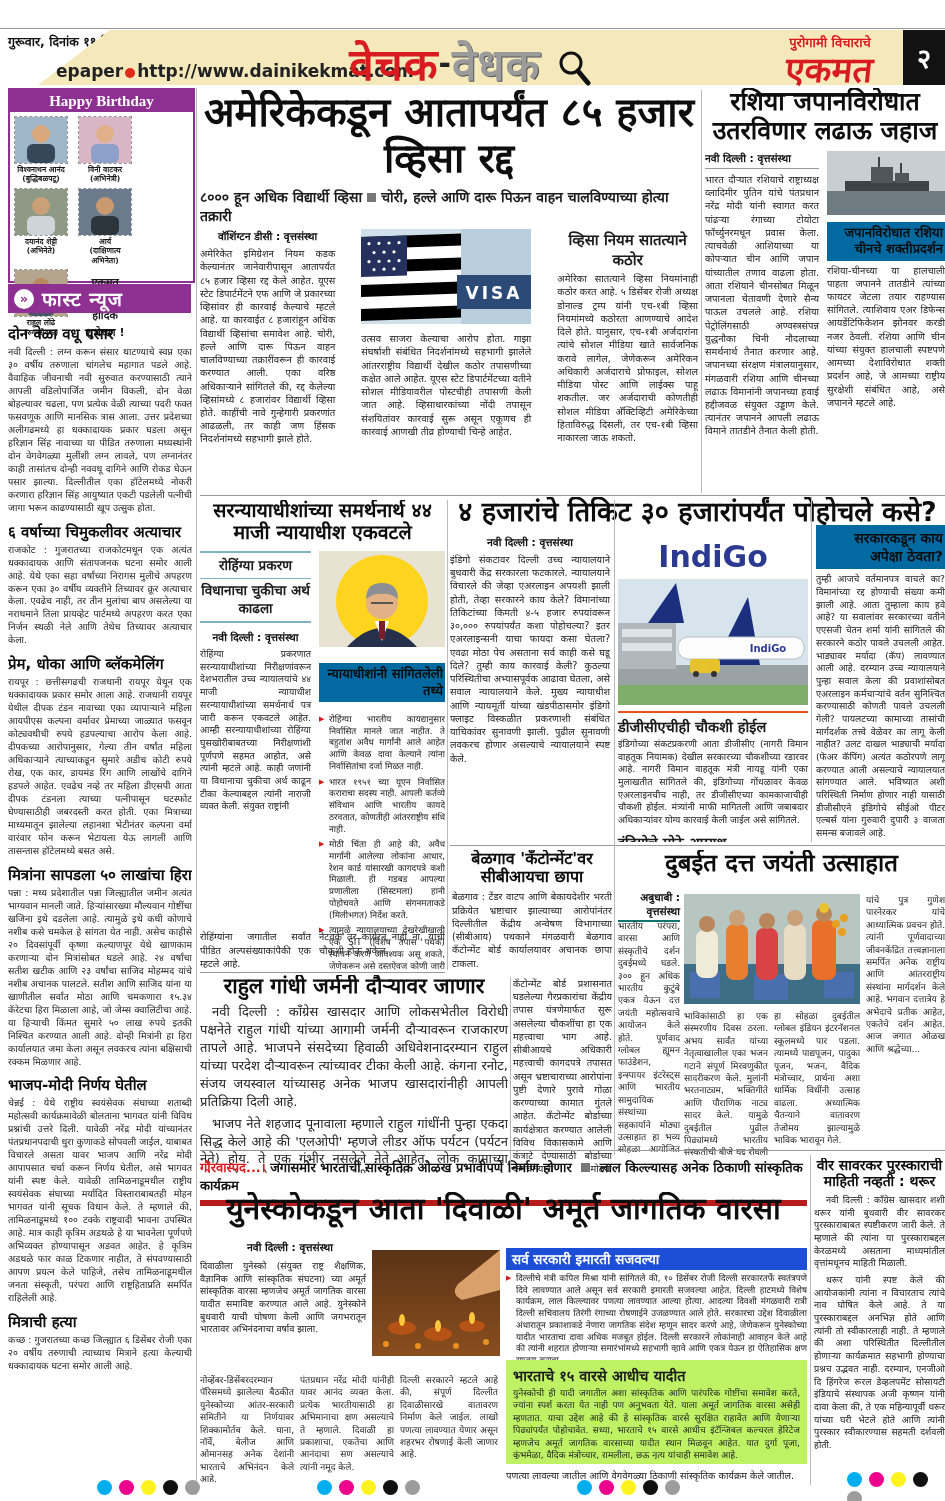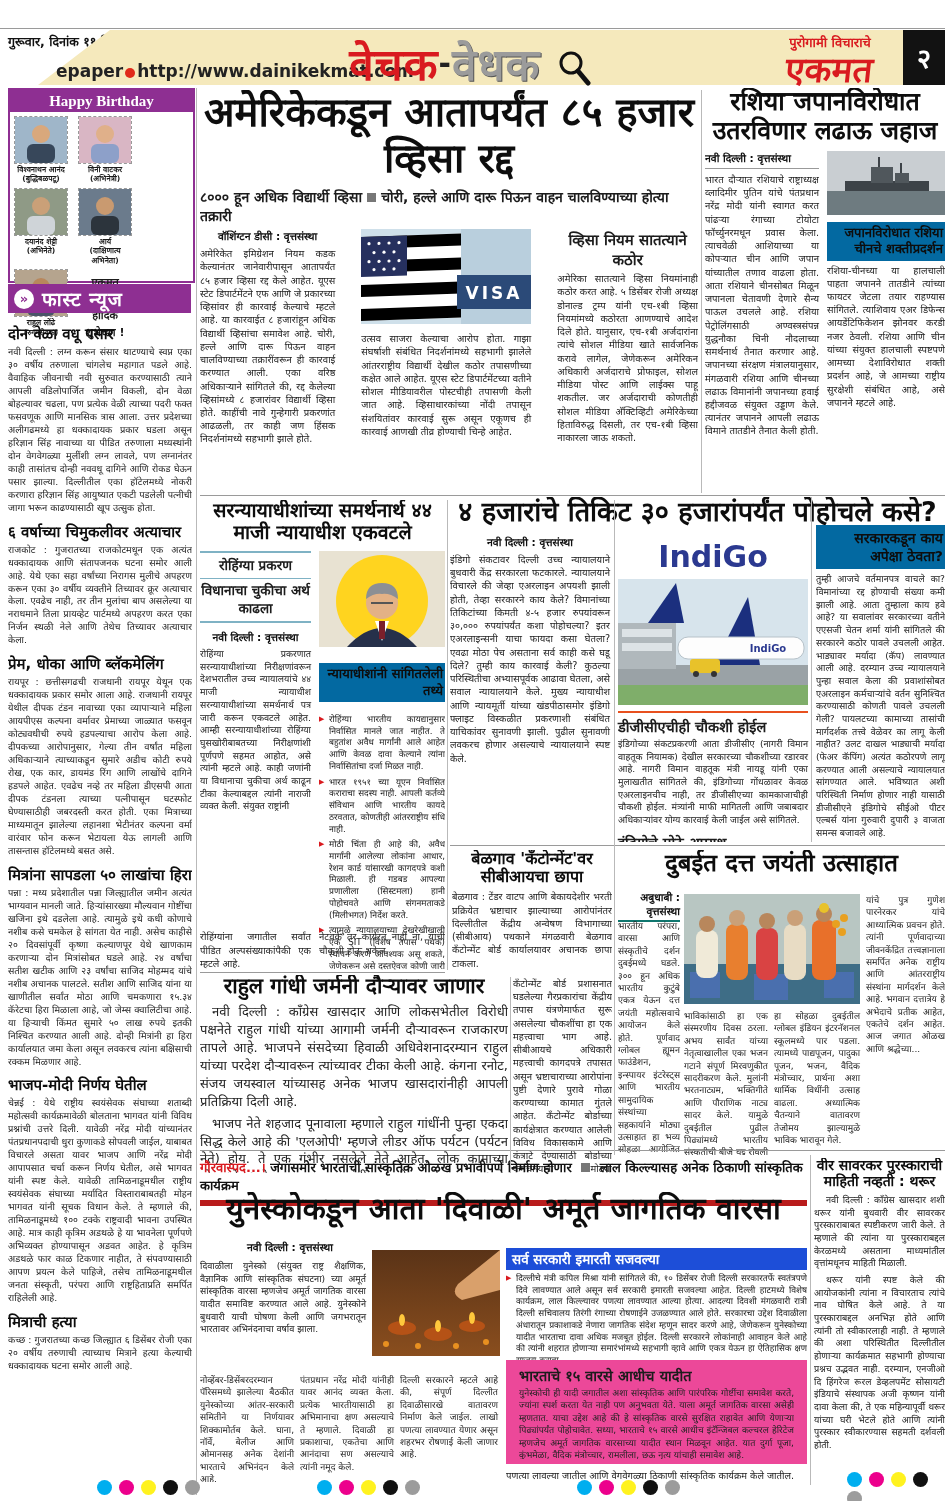--- a/index.html
+++ b/index.html
@@ -40,21 +40,21 @@
   .fn-h{left:8px;top:284px;width:183px;height:29px;background:#8e2f92;color:#fff;display:flex;align-items:center;}
   .fn-circ{width:20px;height:20px;border-radius:50%;background:#fff;color:#8e2f92;font-weight:bold;
            display:flex;align-items:center;justify-content:center;margin:0 8px 0 6px;font-size:13px;}
   .fn-title{font-size:19px;font-weight:bold;letter-spacing:1px;}
   .fn-list{left:8px;top:317px;width:184px;height:1178px;overflow:hidden;}
   .fn-list h3{font-size:15px;font-weight:bold;margin:8px 0 3px 0;color:#0d0d0d;line-height:1.2;}
   .fn-list .bt{font-size:9.4px;}
   
   .yellowbox{background:#0369a1;font-weight:bold;text-align:right;color:#0d0d0d;}
   .redbar{background:#1d4ed8;color:#fff;font-weight:bold;font-size:13.5px;padding:2px 6px;}
-  .graybox{background:#ec4899;padding:5px 13px;}
+  .graybox{background:#bef264;padding:5px 7px;}
   .bullets{font-size:8.7px;line-height:1.35;text-align:justify;}
   .bullets div{margin-bottom:4px;padding-left:10px;position:relative;}
   .bullets div::before{content:"▶";color:#d91a1f;font-size:7px;position:absolute;left:0;top:1px;}
   .orange-rule{height:2px;background:#e8501e;}
   .subrule-box{border-top:2px solid #7fb2c4;border-bottom:2px solid #7fb2c4;text-align:center;font-weight:bold;}
   .dots span{display:inline-block;width:15px;height:15px;border-radius:50%;margin:0 3.5px;}
   .strip{font-size:13px;font-weight:bold;color:#111;}
   .strip .lab{color:#d91a1f;}
   .sq{display:inline-block;width:9px;height:9px;background:#777;margin:0 5px;vertical-align:0px;}
 </style>

